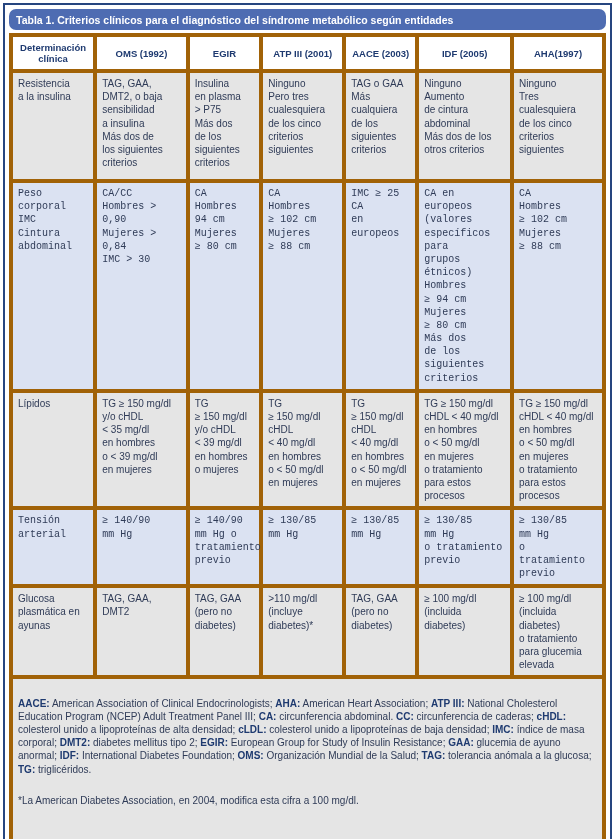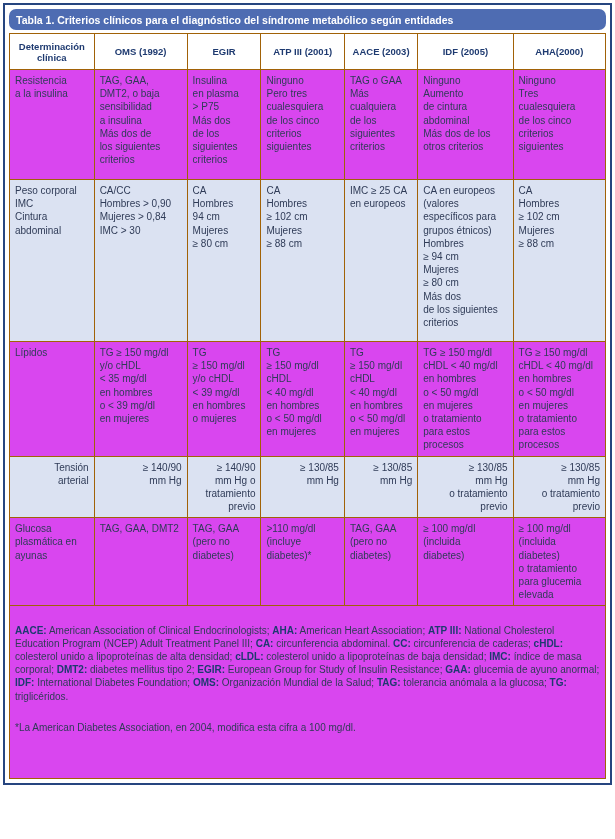--- a/index.html
+++ b/index.html
@@ -25,50 +25,50 @@
     margin-bottom: 3px;
     white-space: pre-line;
     border-radius: 7px;
   }
   table.criteria {
     border-collapse: collapse;
     width: 100%;
     table-layout: fixed;
   }
   table.criteria th, table.criteria td {
-    border: 1px solid #a16207;
+    border: 4px solid #a16207;
     vertical-align: top;
     box-sizing: border-box;
   }
   table.criteria th {
     font-size: 9.5px;
     font-weight: bold;
     color: #1e3a70;
     text-align: center;
     vertical-align: middle;
     padding: 3px 2px;
     white-space: nowrap;
     background: #ffffff;
   }
   table.criteria th.wrap { white-space: pre-line; }
   table.criteria td {
     font-size: 10px;
     line-height: 1.32;
     padding: 4px 5px;
     white-space: pre-line;
-    background: #d946ef;
+    background: #e5e5e5;
   }
   thead tr { height: 36px; }
   tbody tr.r1 { height: 110px; }
   tbody tr.r2 { height: 162px; }
   tbody tr.r3 { height: 98px; }
-  tbody tr.r4 { height: 58px; text-align: right; }
+  tbody tr.r4 { height: 58px; }
   tbody tr.r5 { height: 79px; }
   tbody tr.r6 { height: 74px; }
-  tbody tr.shaded td { background: #dbe2f2; }
+  tbody tr.shaded td { background: #dbe2f2; font-family: Liberation Mono, monospace; }
   td.footnotes {
     font-size: 9.5px;
     line-height: 1.32;
     white-space: normal;
     padding: 5px 7px;
     color: #2f3b57;
   }
   td.footnotes p { margin: 0 0 5px 0; }
   td.footnotes p:last-child { margin-bottom: 0; }
   td.footnotes b { color: #1e3a70; }
@@ -91,21 +91,21 @@
     </colgroup>
     <thead>
       <tr>
         <th class="wrap">Determinación
 clínica</th>
         <th>OMS (1992)</th>
         <th>EGIR</th>
         <th>ATP III (2001)</th>
         <th>AACE (2003)</th>
         <th>IDF (2005)</th>
-        <th>AHA(2000)</th>
+        <th>AHA(1997)</th>
       </tr>
     </thead>
     <tbody>
       <tr class="r1">
         <td>Resistencia
 a la insulina</td>
         <td>TAG, GAA,
 DMT2, o baja
 sensibilidad
 a insulina

